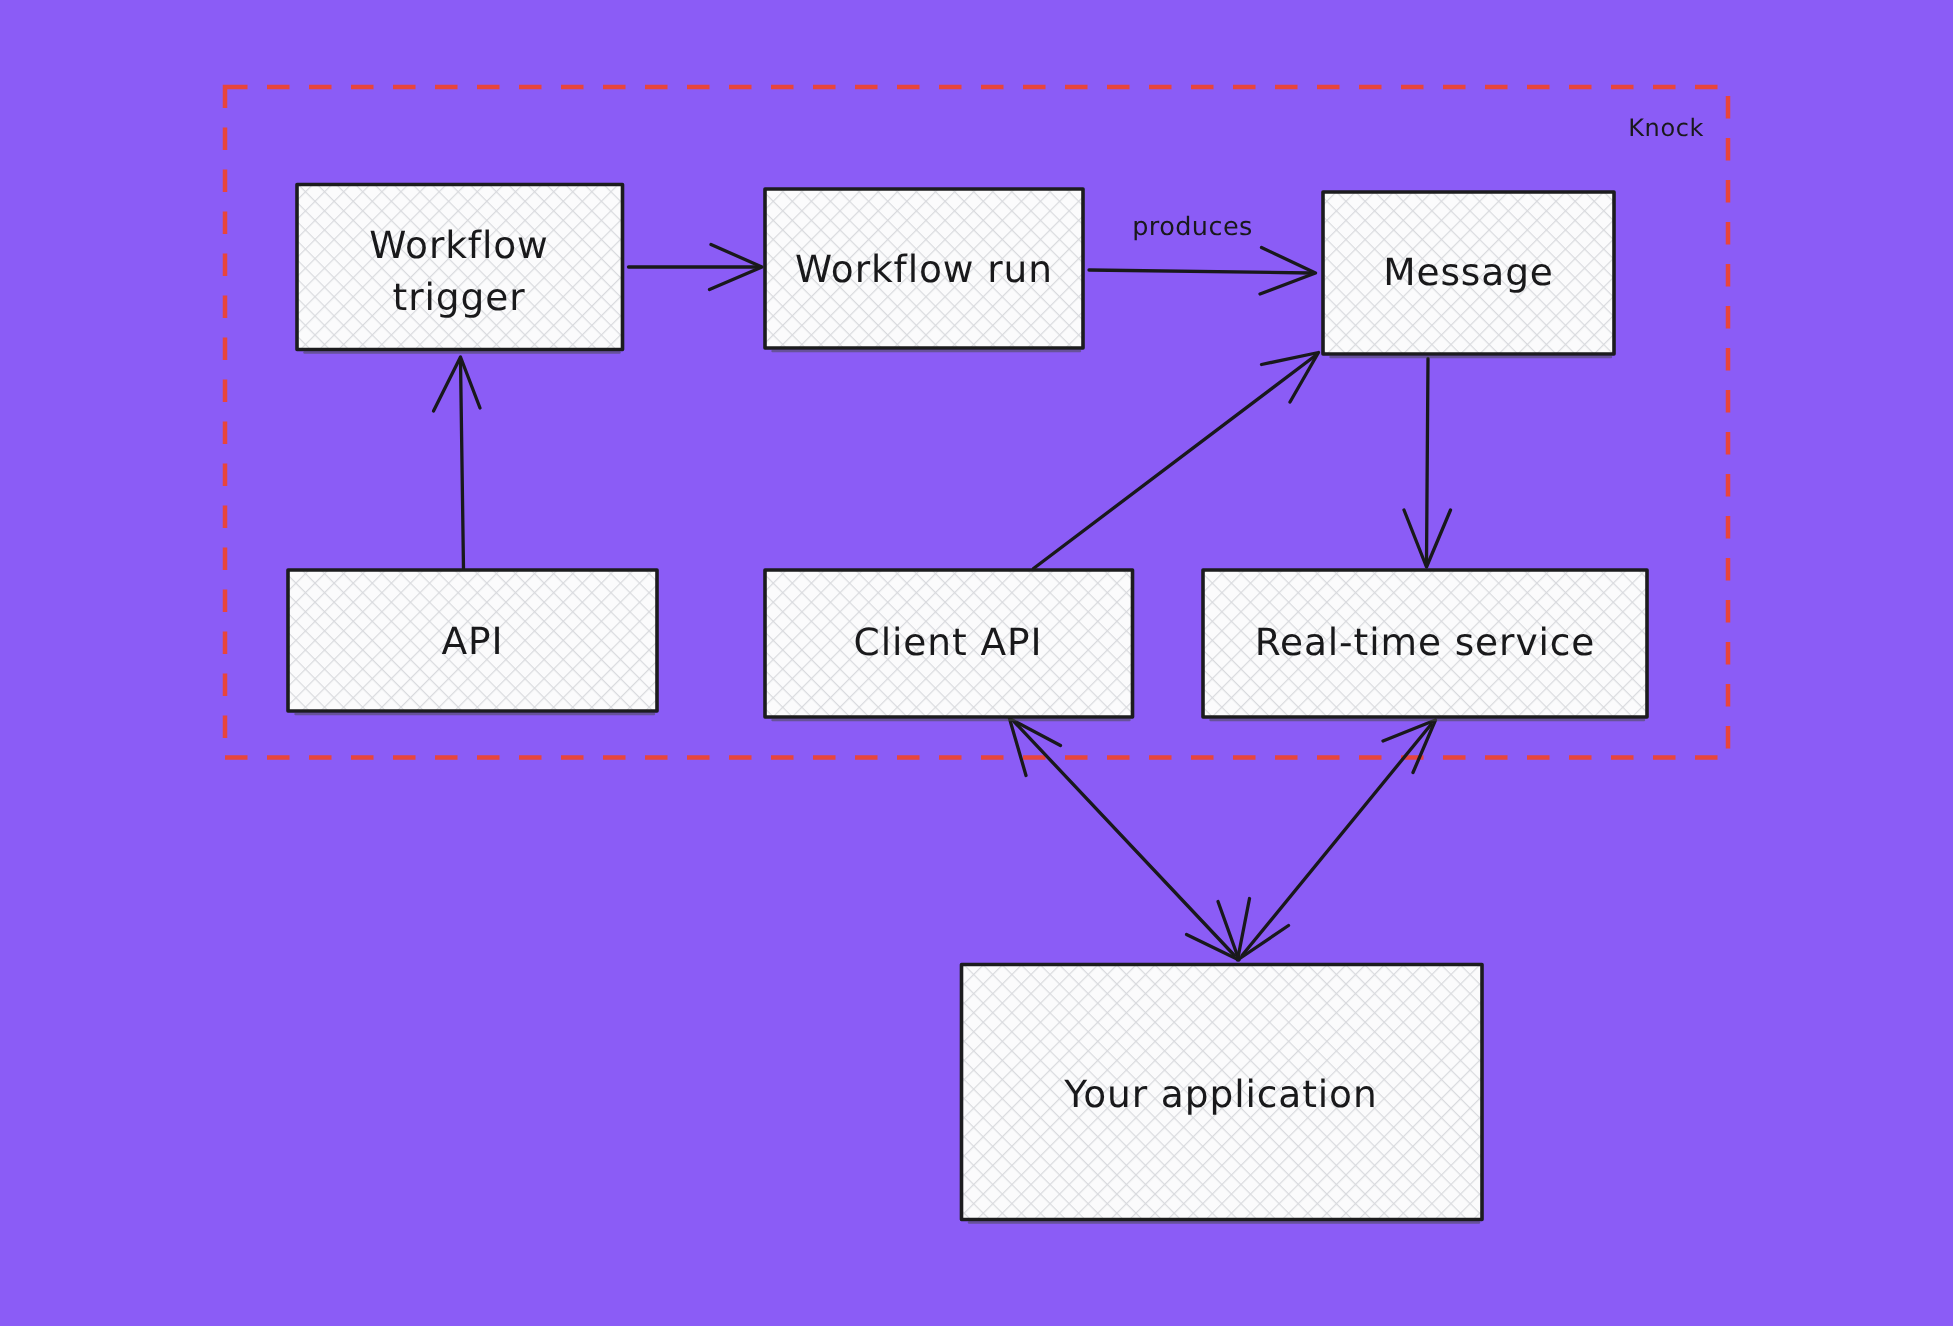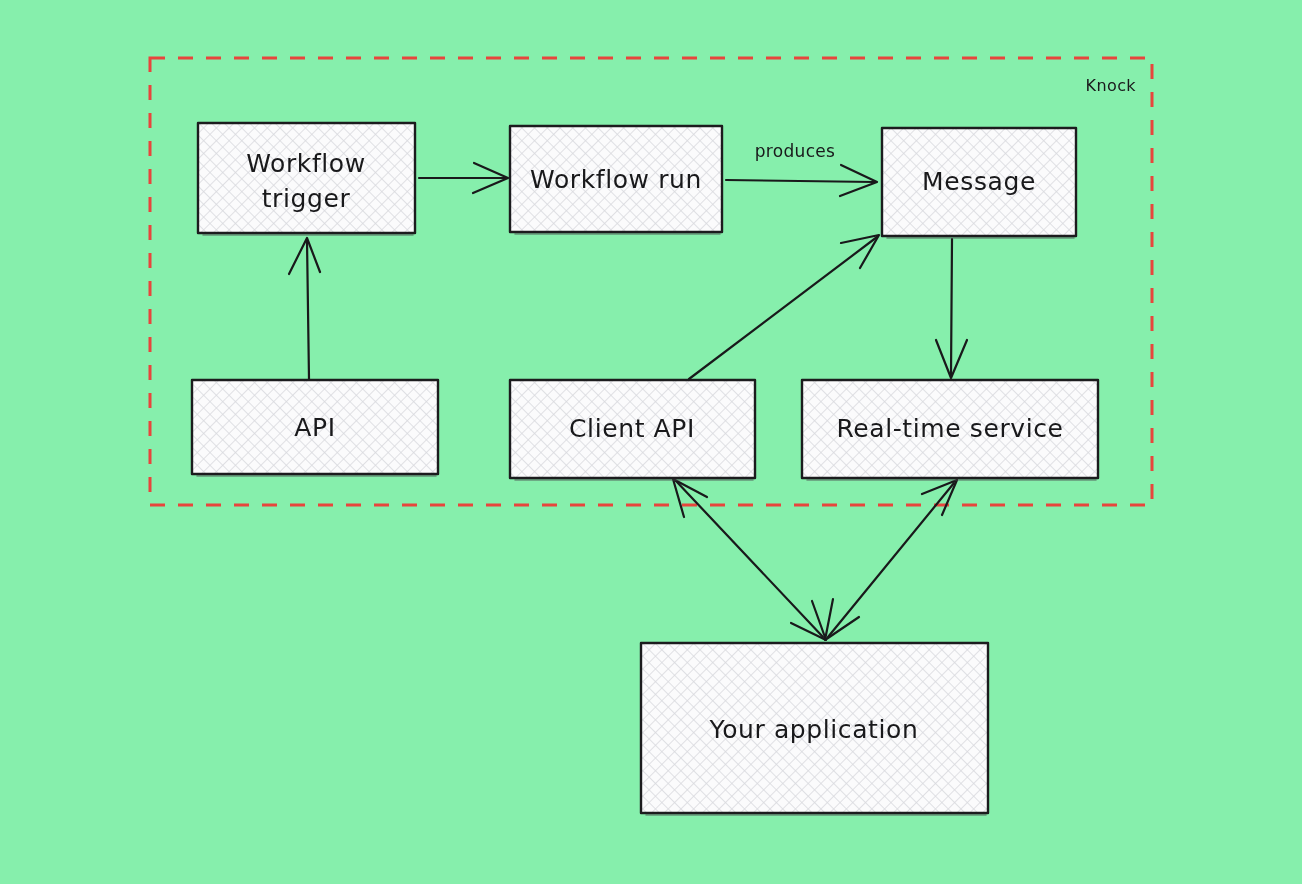--- a/index.html
+++ b/index.html
@@ -8,21 +8,21 @@
     padding: 0;
     background: #ffffff;
   }
   body {
     font-family: "DejaVu Sans", sans-serif;
   }
   #canvas {
     position: relative;
     width: 1302px;
     height: 884px;
-    background: #86efac;
+    background: #8b5cf6;
     overflow: hidden;
   }
   #diagram-svg {
     position: absolute;
     left: 0;
     top: 0;
     width: 1302px;
     height: 884px;
   }
   .node-label {

